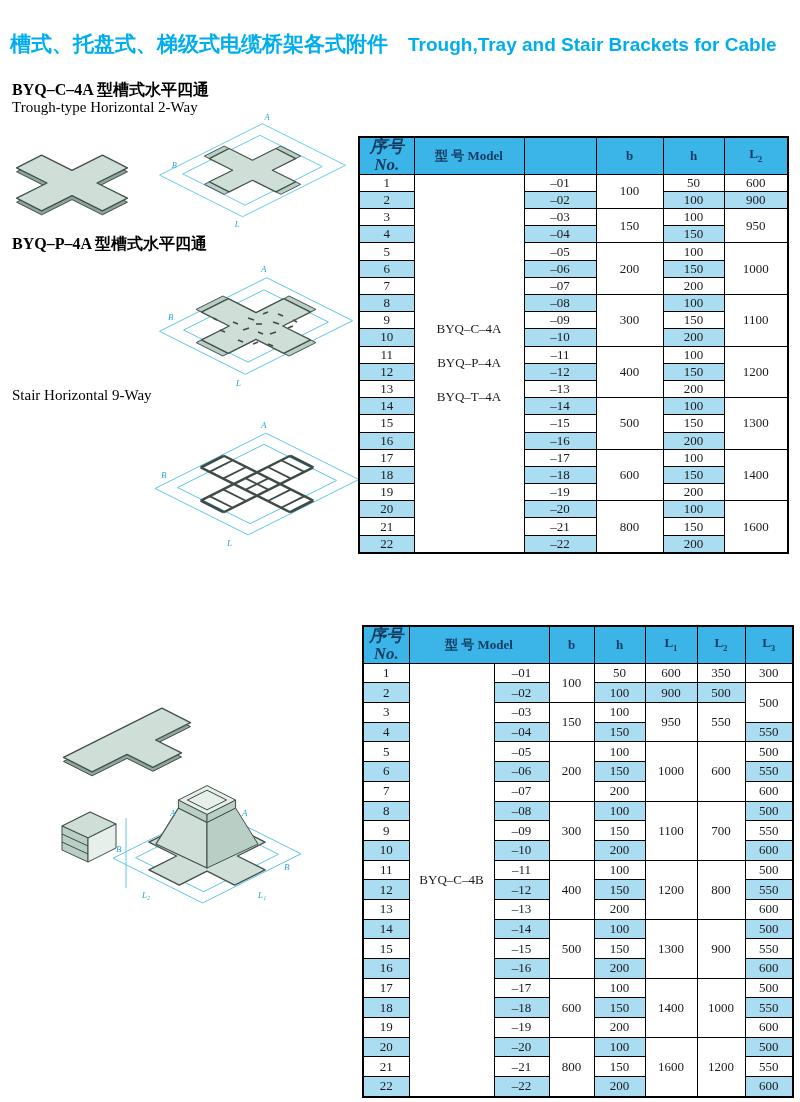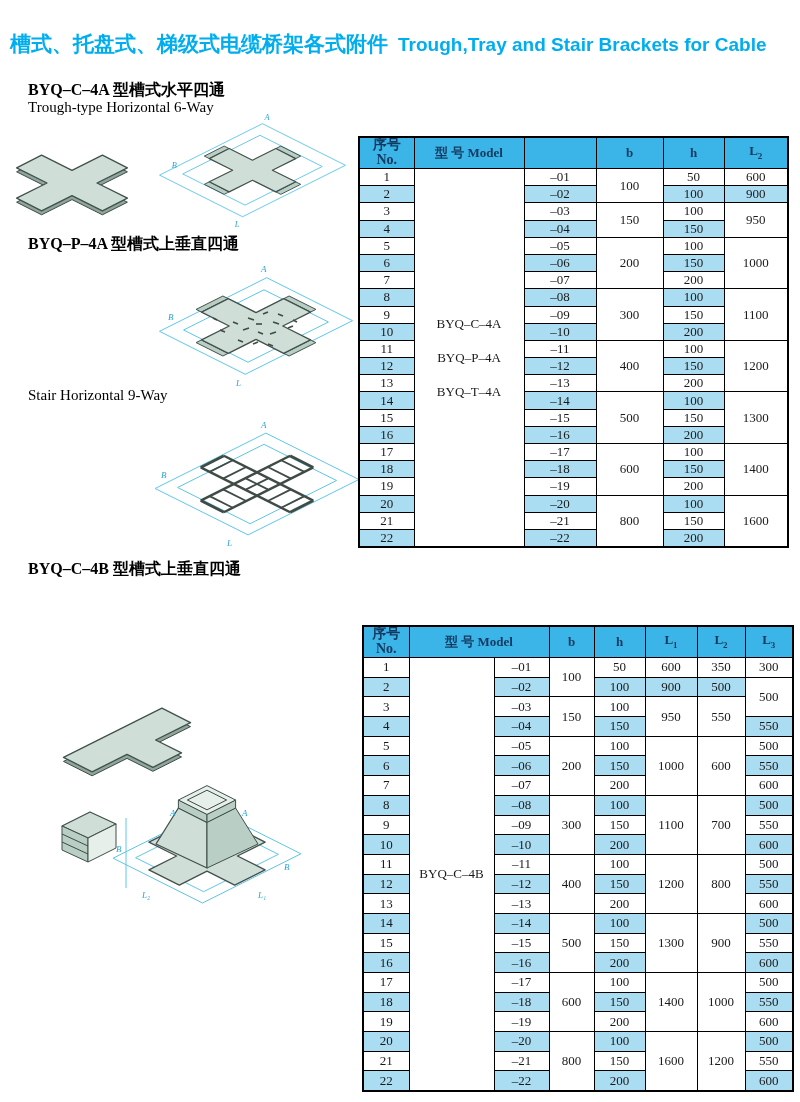--- a/index.html
+++ b/index.html
@@ -1,32 +1,32 @@
 <!DOCTYPE html>
 <html style="--accent: #00aeef; --hdr: #3bb5e8; --stripe: #aadcf2; --fill: #cfdfd8; --dim: #5ec6ea;"><head>
 <meta charset="utf-8">
 <style>
   html,body{margin:0;padding:0;background:#fff;}
   .page{position:relative;width:800px;height:1102px;background:#fff;overflow:hidden;
         font-family:"Liberation Serif",serif;}
   
   .title{position:absolute;left:10px;top:30px;white-space:nowrap;}
   .tzh{font:bold 21px "Liberation Sans",sans-serif;color:var(--accent);}
-  .ten{font:bold 19px "Liberation Sans",sans-serif;color:var(--accent);margin-left:6px;}
+  .ten{font:bold 19px "Liberation Sans",sans-serif;color:var(--accent);margin-left:16px;}
   
-  .sec{position:absolute;left:12px;color:#000;margin-left:16px;}
+  .sec{position:absolute;left:12px;color:#000;}
   .sec .zh{font:bold 16px "Liberation Serif",serif;line-height:19px;}
   .sec .en{font:15px "Liberation Serif",serif;line-height:17px;}
   
   .tbl{position:absolute;border-collapse:collapse;table-layout:fixed;background:#fff;
        border:2px solid #000;}
   .tbl th,.tbl td{border:1px solid #000;text-align:center;padding:0;overflow:hidden;}
   .tbl th{background:var(--hdr);color:#12395f;font:bold 13px "Liberation Serif",serif;
           height:30px;line-height:1.05;}
-  .tbl th div{font-size:14px;}
+  .tbl th div{font-size:17px;font-style:italic;}
   .tbl td{font:13px "Liberation Serif",serif;color:#1a1a1a;}
   #t1 td{height:16.2px;}
   #t2 td{height:18.7px;}
   .s{background:var(--stripe);}
   .w{background:#fff;}
   td.model div{line-height:34px;}
   sub{font-size:9px;}
   
   .dr{position:absolute;}
   .df{fill:var(--fill);stroke:#41504a;stroke-width:1.3;stroke-linejoin:round;}
@@ -42,30 +42,29 @@
 
 <div class="page">
 
   <div class="title">
     <span class="tzh">槽式、托盘式、梯级式电缆桥架各式附件</span>
     <span class="ten">Trough,Tray and Stair Brackets for Cable</span>
   </div>
 
   <div class="sec" style="top:80px">
     <div class="zh">BYQ–C–4A 型槽式水平四通</div>
-    <div class="en">Trough-type Horizontal 6-Way</div>
+    <div class="en">Trough-type Horizontal 2-Way</div>
   </div>
   <div class="sec" style="top:234px">
-    <div class="zh">BYQ–P–4A 型槽式上垂直四通</div>
+    <div class="zh">BYQ–P–4A 型槽式水平四通</div>
   </div>
   <div class="sec" style="top:387px">
     <div class="en">Stair Horizontal 9-Way</div>
   </div>
   <div class="sec" style="top:559px">
-    <div class="zh">BYQ–C–4B 型槽式上垂直四通</div>
   </div>
 
   <svg class="dr" style="left:15px;top:136px" width="125" height="100" viewBox="0 0 125 100">
     <path class="shadow" transform="translate(0,4)" d="M87.4,19.2 L112.4,31.8 L82,47 L112.4,62.2 L87.4,74.8 L57,59.6 L26.6,74.8 L1.6,62.2 L32,47 L1.6,31.8 L26.6,19.2 L57,34.4 Z"></path>
     <path class="df" d="M87.4,19.2 L112.4,31.8 L82,47 L112.4,62.2 L87.4,74.8 L57,59.6 L26.6,74.8 L1.6,62.2 L32,47 L1.6,31.8 L26.6,19.2 L57,34.4 Z"></path>
   </svg>
 
   <svg class="dr" style="left:155px;top:103px" width="195" height="140" viewBox="0 0 210 150">
     <polygon class="dim" points="115.7,21.9 205.1,66.7 94.3,122.1 4.9,77.3"></polygon>
     <polygon class="dim" points="113.0,34.4 180.1,68.0 97.0,109.6 29.9,76.0"></polygon>

